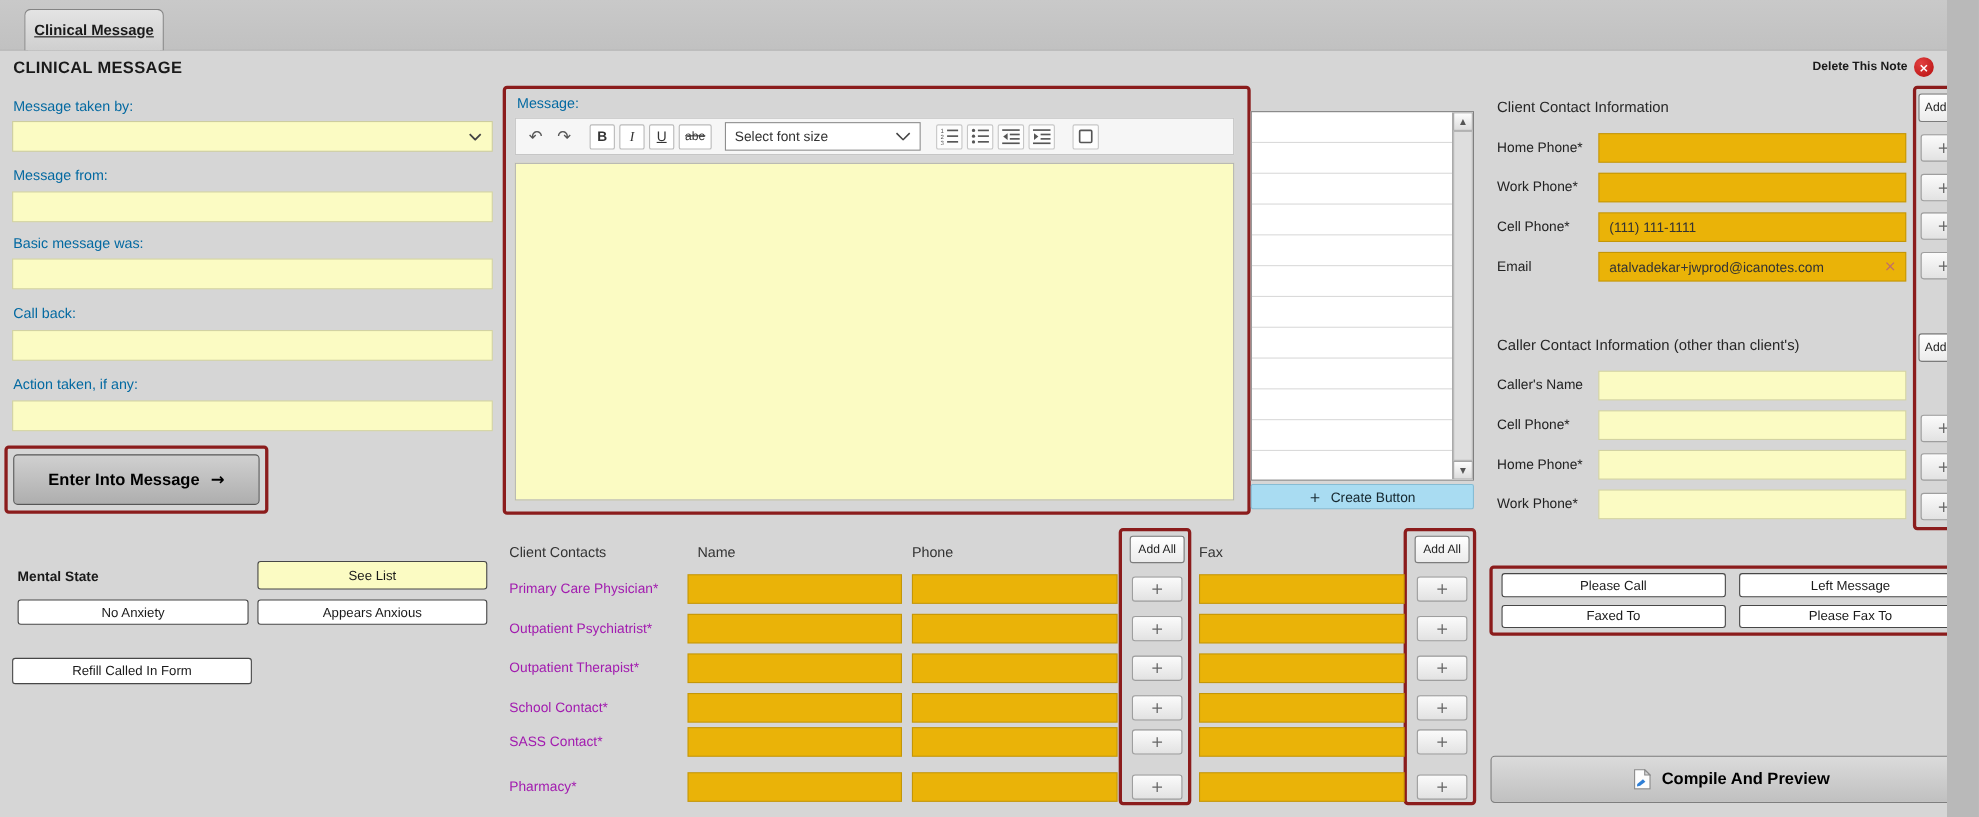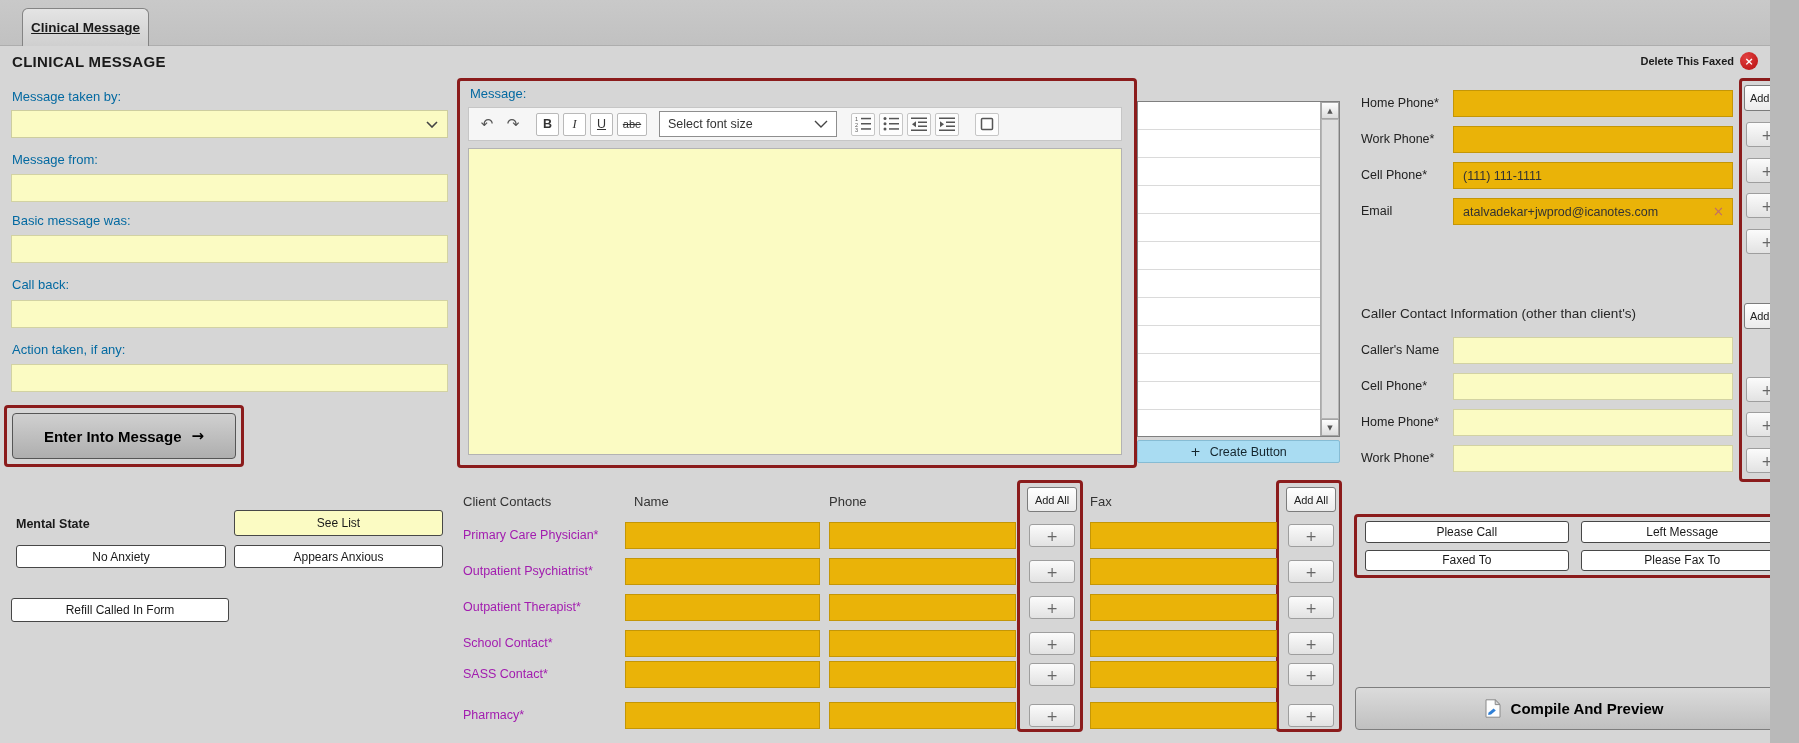--- a/index.html
+++ b/index.html
@@ -102,21 +102,21 @@
 
 <div id="app">
 
   <div class="tabbar">
     <div class="tab">Clinical Message</div>
   </div>
 
   <div class="page-title">CLINICAL MESSAGE</div>
 
   <div class="delete-note">
-    <span class="txt">Delete This Faxed</span>
+    <span class="txt">Delete This Note</span>
     <span class="ico glyph">×</span>
   </div>
 
   <div class="abs" style="left:11px;top:89px;width:437px;height:550px;">
     <div class="field-label abs" style="left:1px;top:0;">Message taken by:</div>
     <div class="selfield abs" style="left:0;top:21px;width:437px;height:28px;">
       <svg width="12" height="7" viewBox="0 0 12 7" fill="none" stroke="#444" stroke-width="1.6">
           <path d="M1 1 L6 6 L11 1"></path>
         </svg>
     </div>
@@ -238,20 +238,21 @@
       <div class="sthumb"></div>
       <div class="sbtn glyph" style="bottom:0;">▼</div>
     </div>
   </div>
   <button class="create-btn abs" style="left:1137px;top:440px;width:203px;height:23px;">
     <span class="glyph">+</span>
     <span>Create Button</span>
   </button>
 
   <div class="abs" style="left:1361px;top:90px;width:372px;">
+    <div class="sec-title">Client Contact Information</div>
     <div class="crow">
       <div class="clabel">Home Phone*</div>
       <input class="tfield pink" style="min-width: 0px;" value="">
     </div>
     <div class="crow">
       <div class="clabel">Work Phone*</div>
       <input class="tfield pink" style="min-width: 0px;" value="">
     </div>
     <div class="crow">
       <div class="clabel">Cell Phone*</div>

